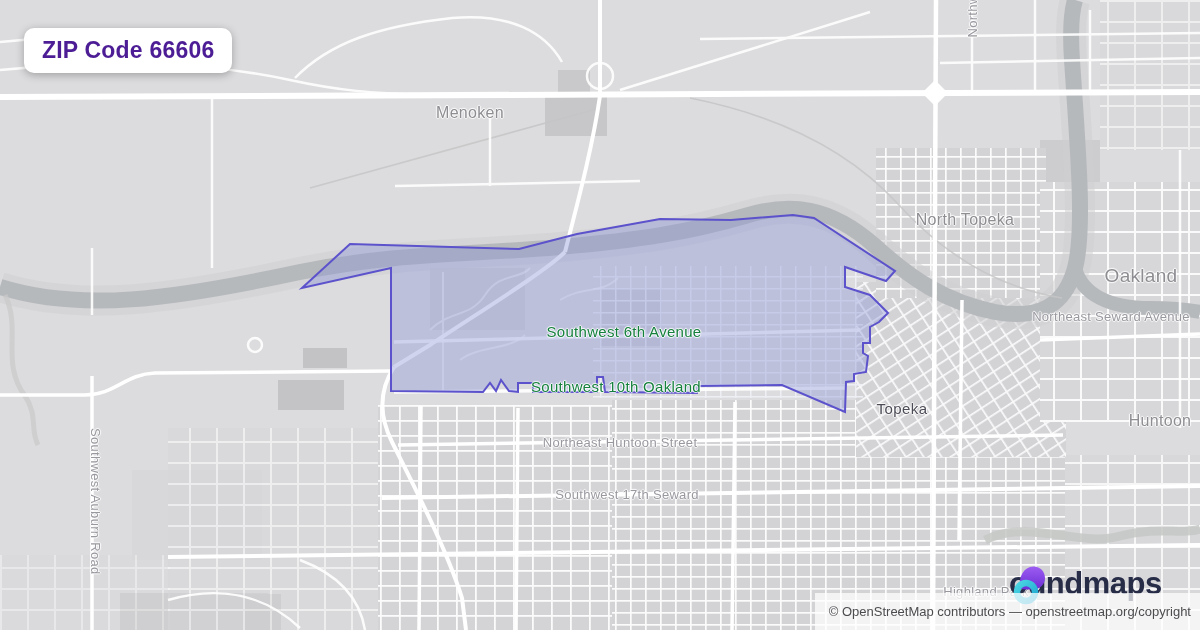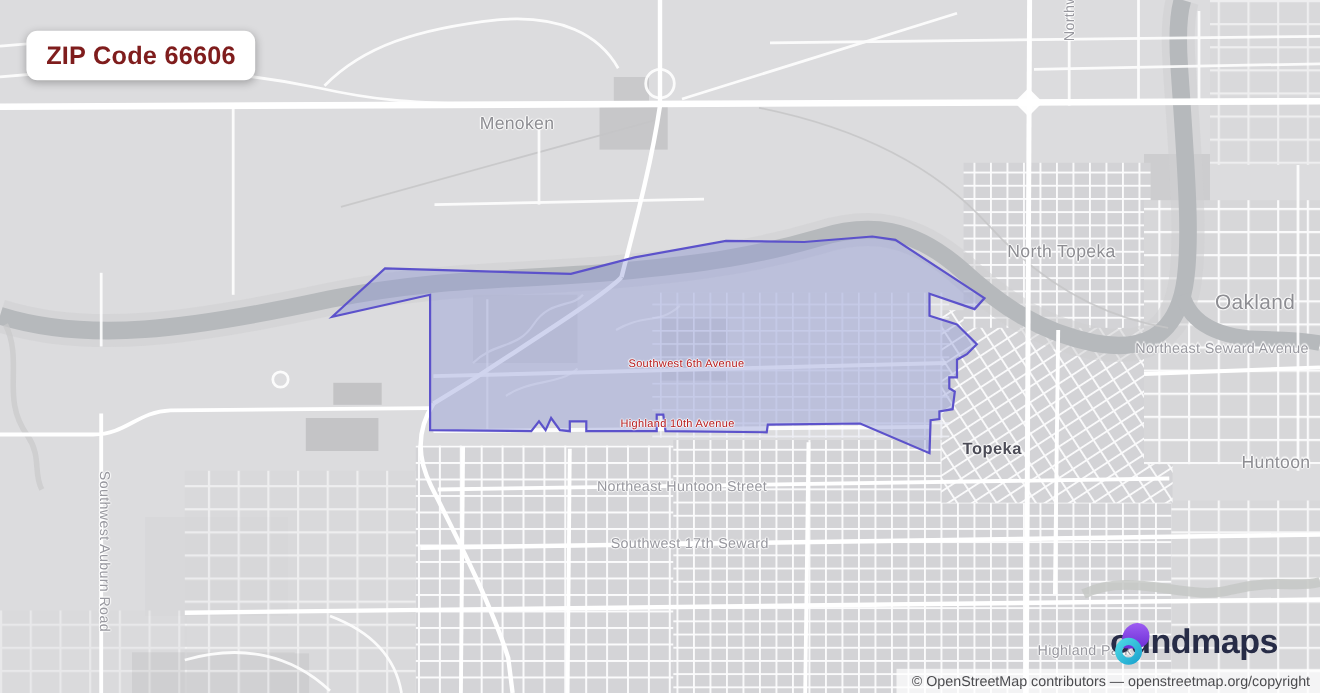--- a/index.html
+++ b/index.html
@@ -4,31 +4,31 @@
 <style>
   html,body{margin:0;padding:0;}
   #frame{position:relative;width:1200px;height:630px;overflow:hidden;background:#dcdcde;
          font-family:"Liberation Sans",sans-serif;}
   svg{position:absolute;left:0;top:0;}
   .lbl{position:absolute;transform:translate(-50%,-50%);white-space:nowrap;
        color:#8d8d92;font-size:16px;letter-spacing:.3px;
        text-shadow:-1px 0 1px rgba(255,255,255,.95),1px 0 1px rgba(255,255,255,.95),
                    0 -1px 1px rgba(255,255,255,.95),0 1px 1px rgba(255,255,255,.95);}
   .street{font-size:13px;color:#98989f;}
-  .ave{font-size:10px;color:#b91c1c;}
-  .city{font-size:15px;font-weight:bold;color:#4c4c57;letter-spacing:.4px;}
+  .ave{font-size:15px;color:#15803d;}
+  .city{font-size:15px;font-weight:normal;color:#4c4c57;letter-spacing:.4px;}
   .vert-down{writing-mode:vertical-rl;}
   .vert-up{transform:translate(-50%,-50%) rotate(-90deg);}
   #badge{position:absolute;left:24px;top:28px;background:#ffffff;border-radius:10px;
-         padding:9px 18px;font-size:23px;font-weight:bold;color:#7f1d1d;
+         padding:9px 18px;font-size:23px;font-weight:bold;color:#4c1d95;
          box-shadow:0 2px 8px rgba(0,0,0,.28);letter-spacing:.2px;}
   #logo{position:absolute;left:1012px;top:564px;display:flex;align-items:center;}
   #logo .wordmark{font-size:31px;font-weight:bold;color:#272c47;letter-spacing:-.5px;
          margin-left:-3px;line-height:40px;}
-  #attribution{position:absolute;right:0;bottom:0;height:22px;display:flex;align-items:center;
+  #attribution{position:absolute;right:0;bottom:0;height:37px;display:flex;align-items:center;
          background:rgba(255,255,255,.72);padding:0 9px 0 14px;}
   #attribution span{font-size:13px;color:#4c4c4f;}
 </style>
 </head>
 <body>
 
 <div id="frame">
 
   <svg width="1200" height="630" viewBox="0 0 1200 630">
     <defs>
@@ -168,27 +168,27 @@
     </g>
 
     <polygon points="302,288 350,244 519,249 577,234 660,219 731,220 793,215 814,218 895,271 886,281
               845,267 845,287 870,295 888,313 879,322 870,327 870,343 863,343 863,353 868,356
               866,372 854,374 854,381 846,382 845,412 782,385 698,386 697,393 605,392 603,377
               597,377 597,392 533,392 533,383 518,383 518,392 509,391 501,380 496,391 490,383
               483,392 391,391 391,268" fill="rgba(144,152,214,0.42)" stroke="#5c52cb" stroke-width="2" stroke-linejoin="miter"></polygon>
   </svg>
 
   <div class="lbl" style="left:470px;top:113px">Menoken</div>
-  <div class="lbl" style="left:965px;top:230px">North Topeka</div>
+  <div class="lbl" style="left:965px;top:220px">North Topeka</div>
   <div class="lbl" style="left:1141px;top:276px;font-size:19px">Oakland</div>
   <div class="lbl street" style="left:1111px;top:316px">Northeast Seward Avenue</div>
   <div class="lbl" style="left:1160px;top:421px">Huntoon</div>
   <div class="lbl city" style="left:902px;top:408px">Topeka</div>
   <div class="lbl ave" style="left:624px;top:331px">Southwest 6th Avenue</div>
-  <div class="lbl ave" style="left:616px;top:386px">Highland 10th Avenue</div>
+  <div class="lbl ave" style="left:616px;top:386px">Southwest 10th Oakland</div>
   <div class="lbl street" style="left:620px;top:442px">Northeast Huntoon Street</div>
   <div class="lbl street" style="left:627px;top:494px">Southwest 17th Seward</div>
   <div class="lbl street vert-down" style="left:88px;top:428px;transform:none">Southwest Auburn Road</div>
   <div class="lbl street vert-up" style="left:972px;top:16px">Northw</div>
   <div class="lbl street" style="left:986px;top:591px">Highland Park</div>
 
   <div id="badge">
     <span>ZIP Code 66606</span>
   </div>
 

